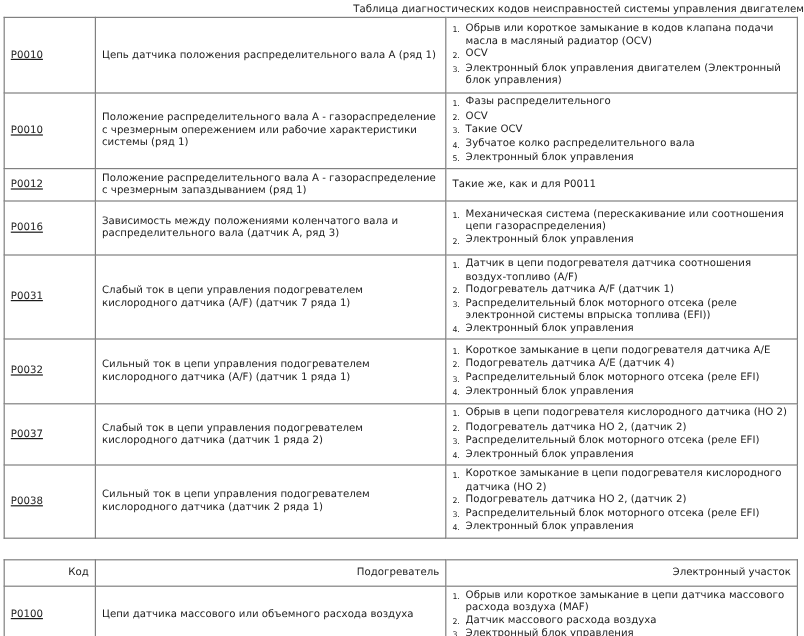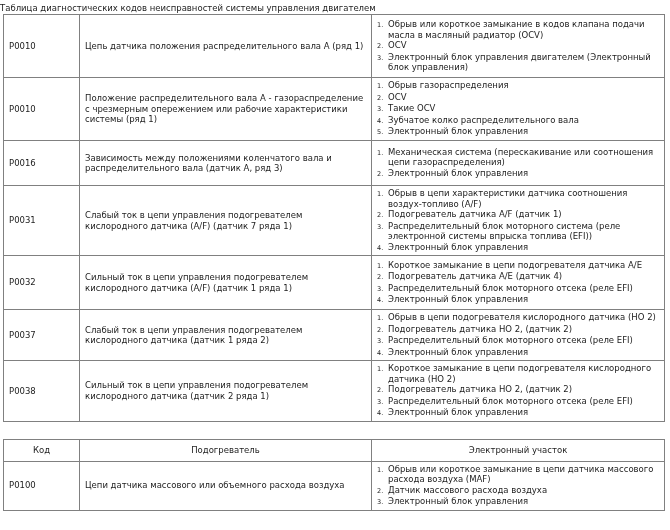--- a/index.html
+++ b/index.html
@@ -5,41 +5,41 @@
   html,body{margin:0;padding:0;}
   body{
     width:670px;height:530px;overflow:hidden;background:#ffffff;
     font-family:"DejaVu Sans","Liberation Sans",sans-serif;
     color:#1c1c1c;
   }
   .page{width:670px;height:530px;overflow:hidden;position:relative;}
   .doc-title{
     margin:0;padding-top:3px;height:11px;
     font-size:8.5px;font-weight:normal;line-height:10px;
-    text-align:left;white-space:nowrap;
+    text-align:right;white-space:nowrap;
   }
   table.dtc{
     border-collapse:collapse;table-layout:fixed;
     margin-left:3px;width:662px;
     font-size:8.5px;line-height:10.5px;
   }
   table.dtc td,table.dtc th{
     border:1px solid #808080;
     vertical-align:middle;
     padding:2px 5px;
     font-weight:normal;
     overflow:hidden;
   }
   table.dtc .col-code{width:76px;}
   table.dtc .col-fault{width:292px;}
   table.dtc .col-area{width:293px;}
-  td.code-cell{padding-left:14px;}
+  td.code-cell{padding-left:14px;text-decoration:underline;}
   td.fault-cell{padding-left:7px;padding-right:6px;}
   td.areas-cell{padding-left:5px;padding-right:4px;}
-  th.hdr{text-align:center;}
+  th.hdr{text-align:right;}
   ol.areas{list-style:none;margin:0;padding:0;}
   ol.areas li{display:flex;align-items:flex-start;}
   ol.areas .li-num{
     flex:0 0 11px;width:11px;
     font-size:6.5px;line-height:10.5px;
     padding-top:1px;color:#1c1c1c;
   }
   ol.areas .li-txt{flex:1;}
   .h63{height:63px;} .h27{height:27px;} .h45{height:45px;}
   .h65{height:65px;} .h54{height:54px;} .h51{height:51px;}
@@ -80,40 +80,45 @@
             </ol>
         </td>
       </tr>
       <tr class="h63">
         <td class="code-cell">P0010</td>
         <td class="fault-cell">Положение распределительного вала А - газораспределение с чрезмерным опережением или рабочие характеристики системы (ряд 1)</td>
         <td class="areas-cell">
           <ol class="areas">
               <li>
                 <span class="li-num">1.</span>
-                <span class="li-txt">Обрыв газораспределения</span>
+                <span class="li-txt">Фазы распределительного</span>
               </li>
               <li>
                 <span class="li-num">2.</span>
                 <span class="li-txt">OCV</span>
               </li>
               <li>
                 <span class="li-num">3.</span>
                 <span class="li-txt">Такие OCV</span>
               </li>
               <li>
                 <span class="li-num">4.</span>
                 <span class="li-txt">Зубчатое колко распределительного вала</span>
               </li>
               <li>
                 <span class="li-num">5.</span>
                 <span class="li-txt">Электронный блок управления</span>
               </li>
             </ol>
         </td>
+      </tr>
+      <tr class="h27">
+        <td class="code-cell">P0012</td>
+        <td class="fault-cell">Положение распределительного вала А - газораспределение с чрезмерным запаздыванием (ряд 1)</td>
+        <td class="areas-cell">Такие же, как и для P0011</td>
       </tr>
       <tr class="h45">
         <td class="code-cell">P0016</td>
         <td class="fault-cell">Зависимость между положениями коленчатого вала и распределительного вала (датчик А, ряд 3)</td>
         <td class="areas-cell">
           <ol class="areas">
               <li>
                 <span class="li-num">1.</span>
                 <span class="li-txt">Механическая система (перескакивание или соотношения цепи газораспределения)</span>
               </li>
@@ -124,29 +129,29 @@
             </ol>
         </td>
       </tr>
       <tr class="h65">
         <td class="code-cell">P0031</td>
         <td class="fault-cell">Слабый ток в цепи управления подогревателем кислородного датчика (A/F) (датчик 7 ряда 1)</td>
         <td class="areas-cell">
           <ol class="areas">
               <li>
                 <span class="li-num">1.</span>
-                <span class="li-txt">Обрыв в цепи характеристики датчика соотношения воздух-топливо (A/F)</span>
+                <span class="li-txt">Датчик в цепи подогревателя датчика соотношения воздух-топливо (A/F)</span>
               </li>
               <li>
                 <span class="li-num">2.</span>
                 <span class="li-txt">Подогреватель датчика A/F (датчик 1)</span>
               </li>
               <li>
                 <span class="li-num">3.</span>
-                <span class="li-txt">Распределительный блок моторного система (реле электронной системы впрыска топлива (EFI))</span>
+                <span class="li-txt">Распределительный блок моторного отсека (реле электронной системы впрыска топлива (EFI))</span>
               </li>
               <li>
                 <span class="li-num">4.</span>
                 <span class="li-txt">Электронный блок управления</span>
               </li>
             </ol>
         </td>
       </tr>
       <tr class="h54">
         <td class="code-cell">P0032</td>

